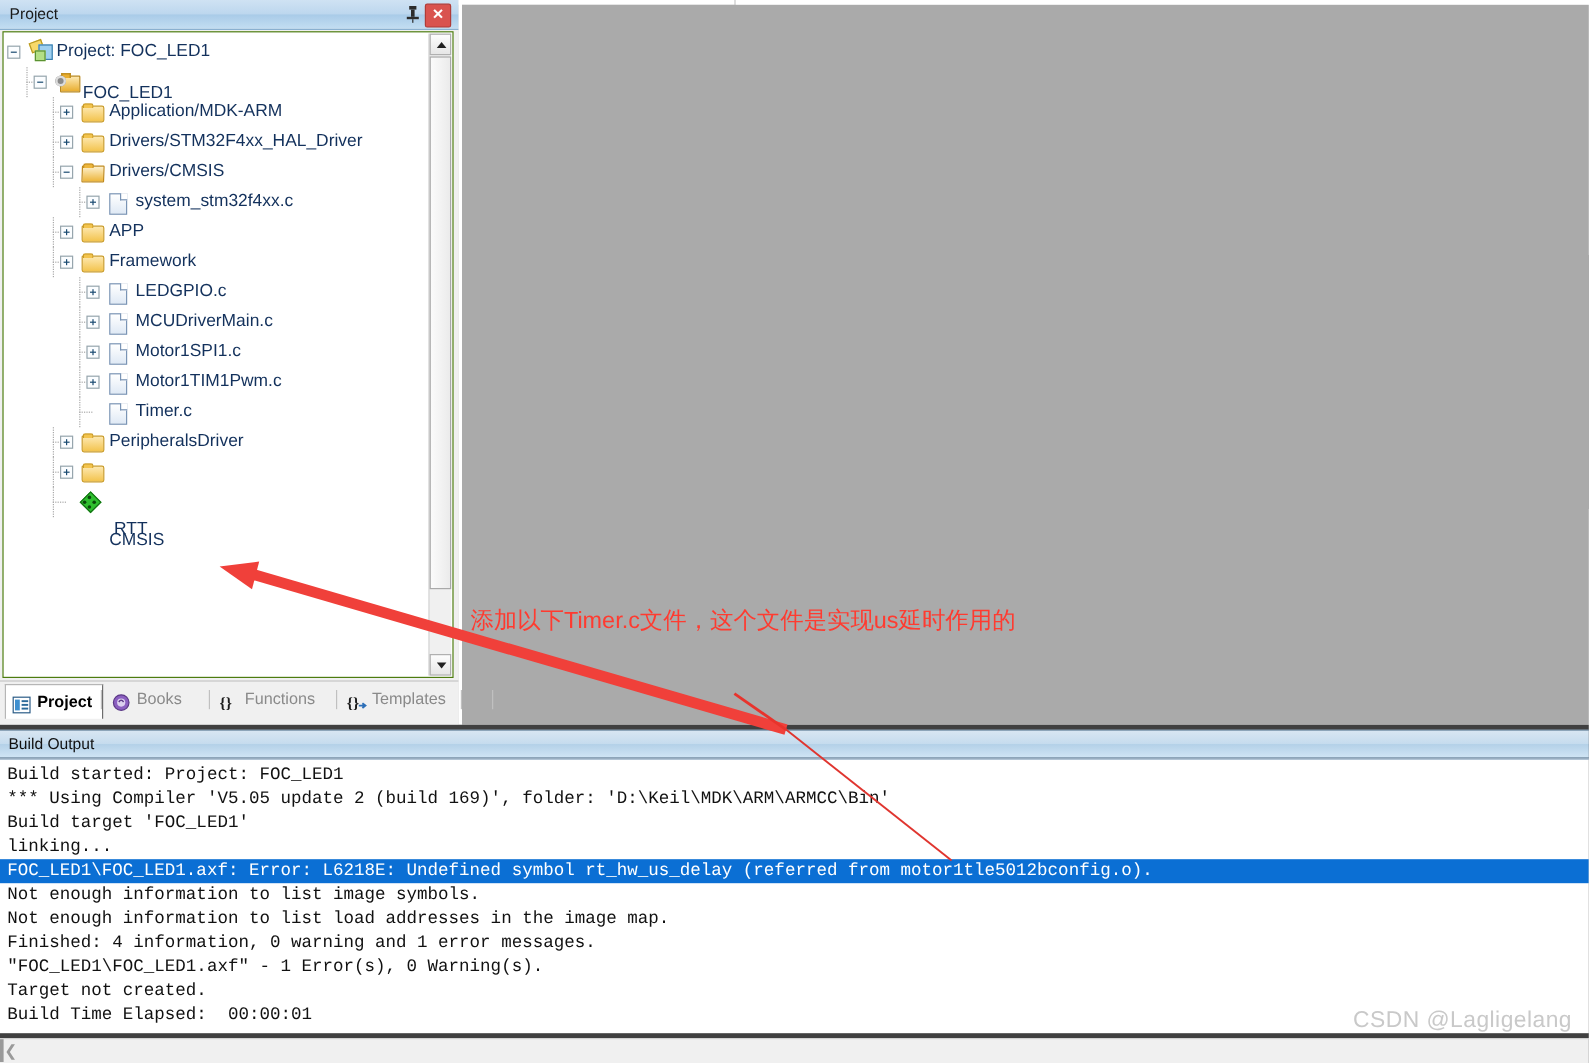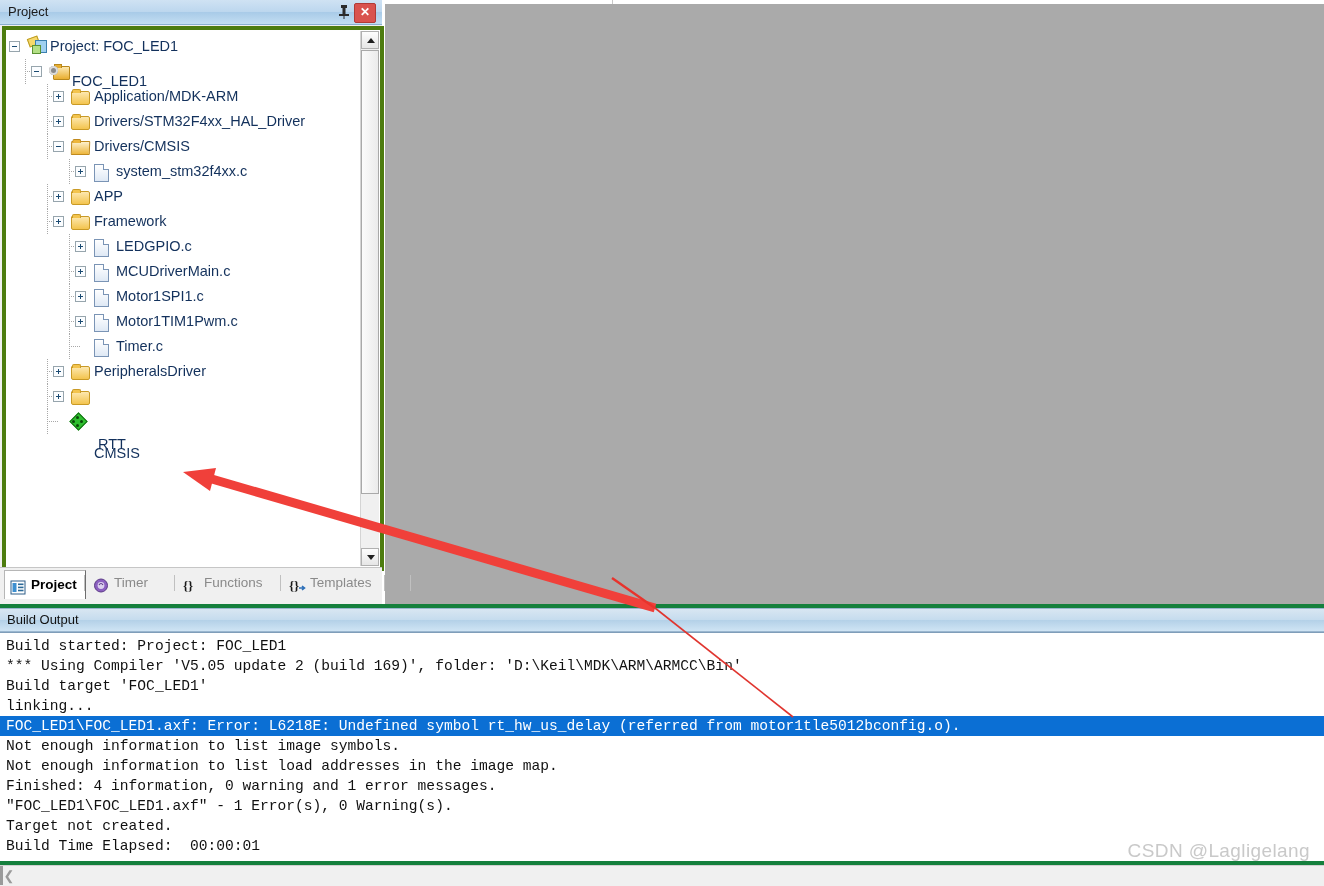--- a/index.html
+++ b/index.html
@@ -48,21 +48,21 @@
   }
   .close-btn{
     position:absolute;right:6px;top:3px;width:20px;height:18px;
     background:#d9534f;border:1px solid #b03b37;
     color:#fff;font-size:12px;font-weight:bold;text-align:center;line-height:17px;
     cursor:pointer;border-radius:2px;
   }
 
   .tree-frame{
     position:absolute;left:2px;top:26px;width:374px;height:537px;
-    background:#ffffff;border:4px solid #4d7c0f;
+    background:#ffffff;border:1px solid #4d7c0f;
     overflow:hidden;
   }
   .tree{
     position:absolute;left:0;top:4px;width:352px;
   }
   .tree-row{
     position:relative;height:25px;white-space:nowrap;font-size:14.5px;color:#13315c;
     font-family:"Liberation Sans",sans-serif;line-height:25px;cursor:default;
   }
   .tree-row .lbl{position:absolute;top:0;}
@@ -162,21 +162,21 @@
   }
   .tab.active{
     color:#000;font-weight:bold;background:#ffffff;
     border-left:1px solid #b6b6b6;border-right:1px solid #6d6d6d;border-top:1px solid #b6b6b6;
     height:28px;line-height:28px;top:2px;
   }
   .tabsep{position:absolute;top:7px;width:1px;height:16px;background:#c0c0c0;}
   .tab-ico{position:absolute;left:5px;top:6px;width:16px;height:15px;}
 
   
-  .build-panel{position:absolute;left:0;top:604px;width:1324px;height:282px;background:#15803d;}
+  .build-panel{position:absolute;left:0;top:604px;width:1324px;height:282px;background:#404040;}
   .build-title{
     position:absolute;left:0;top:4px;width:1324px;height:22px;
     background:linear-gradient(to bottom,#d8e6f2 0%,#c6dcee 48%,#b4d1e8 52%,#cfe4f4 100%);
     border-top:1px solid #9ab6cf;border-bottom:1px solid #9ab6cf;
   }
   .build-title-text{position:absolute;left:7px;top:3px;font-size:13px;color:#111;}
   .build-body{
     position:absolute;left:0;top:28px;width:1324px;height:228px;background:#ffffff;
     border-top:1px solid #7f9db9;overflow:hidden;
   }
@@ -402,21 +402,21 @@
               <rect x="2.5" y="3" width="4" height="9" fill="#3d8fd0"></rect>
               <rect x="8" y="3.5" width="5.5" height="1.6" fill="#2c6a99"></rect>
               <rect x="8" y="6.6" width="5.5" height="1.6" fill="#2c6a99"></rect>
               <rect x="8" y="9.7" width="5.5" height="1.6" fill="#2c6a99"></rect>
             </svg></span><span>Project</span></div>
         <div class="tabsep" style="left: 84px;"></div>
         <div class="tab" style="left: 88px;"><span class="tab-ico"><svg width="16" height="15">
               <circle cx="8" cy="7.5" r="6.5" fill="#8b5fc0" stroke="#5c3a87"></circle>
               <circle cx="8" cy="7.5" r="3.4" fill="#dcd0ef"></circle>
               <path d="M6 7 Q8 4 10 7" stroke="#5c3a87" fill="none" stroke-width="1.2"></path>
-            </svg></span><span>Timer</span></div>
+            </svg></span><span>Books</span></div>
         <div class="tabsep" style="left: 174px;"></div>
         <div class="tab" style="left: 178px;"><span class="tab-ico"><svg width="16" height="15">
               <text x="0" y="12" font-size="13" font-family="Liberation Serif, serif" font-weight="bold" fill="#1a1a1a">{}</text>
             </svg></span><span>Functions</span></div>
         <div class="tabsep" style="left: 280px;"></div>
         <div class="tab" style="left: 284px;"><span class="tab-ico"><svg width="18" height="15">
               <text x="0" y="12" font-size="13" font-family="Liberation Serif, serif" font-weight="bold" fill="#1a1a1a">{}</text>
               <path d="M10 10 l5 0 M13 8 l2.5 2 l-2.5 2" stroke="#2d6fb8" stroke-width="1.6" fill="none"></path>
             </svg></span><span>Templates</span></div>
         <div class="tabsep" style="left: 384px;"></div>
@@ -441,20 +441,21 @@
         <div class="bo-line" style="top: 183px;">Target not created.</div>
         <div class="bo-line" style="top: 203px;">Build Time Elapsed:  00:00:01</div>
       </div>
     <div class="hsb">
       <div class="hsb-left-edge"></div>
       <div class="hsb-arrow">❮</div>
     </div>
     <div class="watermark">CSDN @Lagligelang</div>
   </div>
 
+  <div class="annot-text">添加以下Timer.c文件，这个文件是实现us延时作用的</div>
 
   <svg class="overlay">
 
     <g>
       <line x1="655" y1="608" x2="205" y2="477" stroke="#f0403a" stroke-width="9" stroke-linecap="butt"></line>
       <polygon points="183,472 216,468 210,491" fill="#f0403a"></polygon>
 
       <line x1="655" y1="608" x2="793" y2="717" stroke="#e0352f" stroke-width="1.6"></line>
       <line x1="612" y1="578" x2="655" y2="608" stroke="#e8332c" stroke-width="2.4"></line>
     </g>

